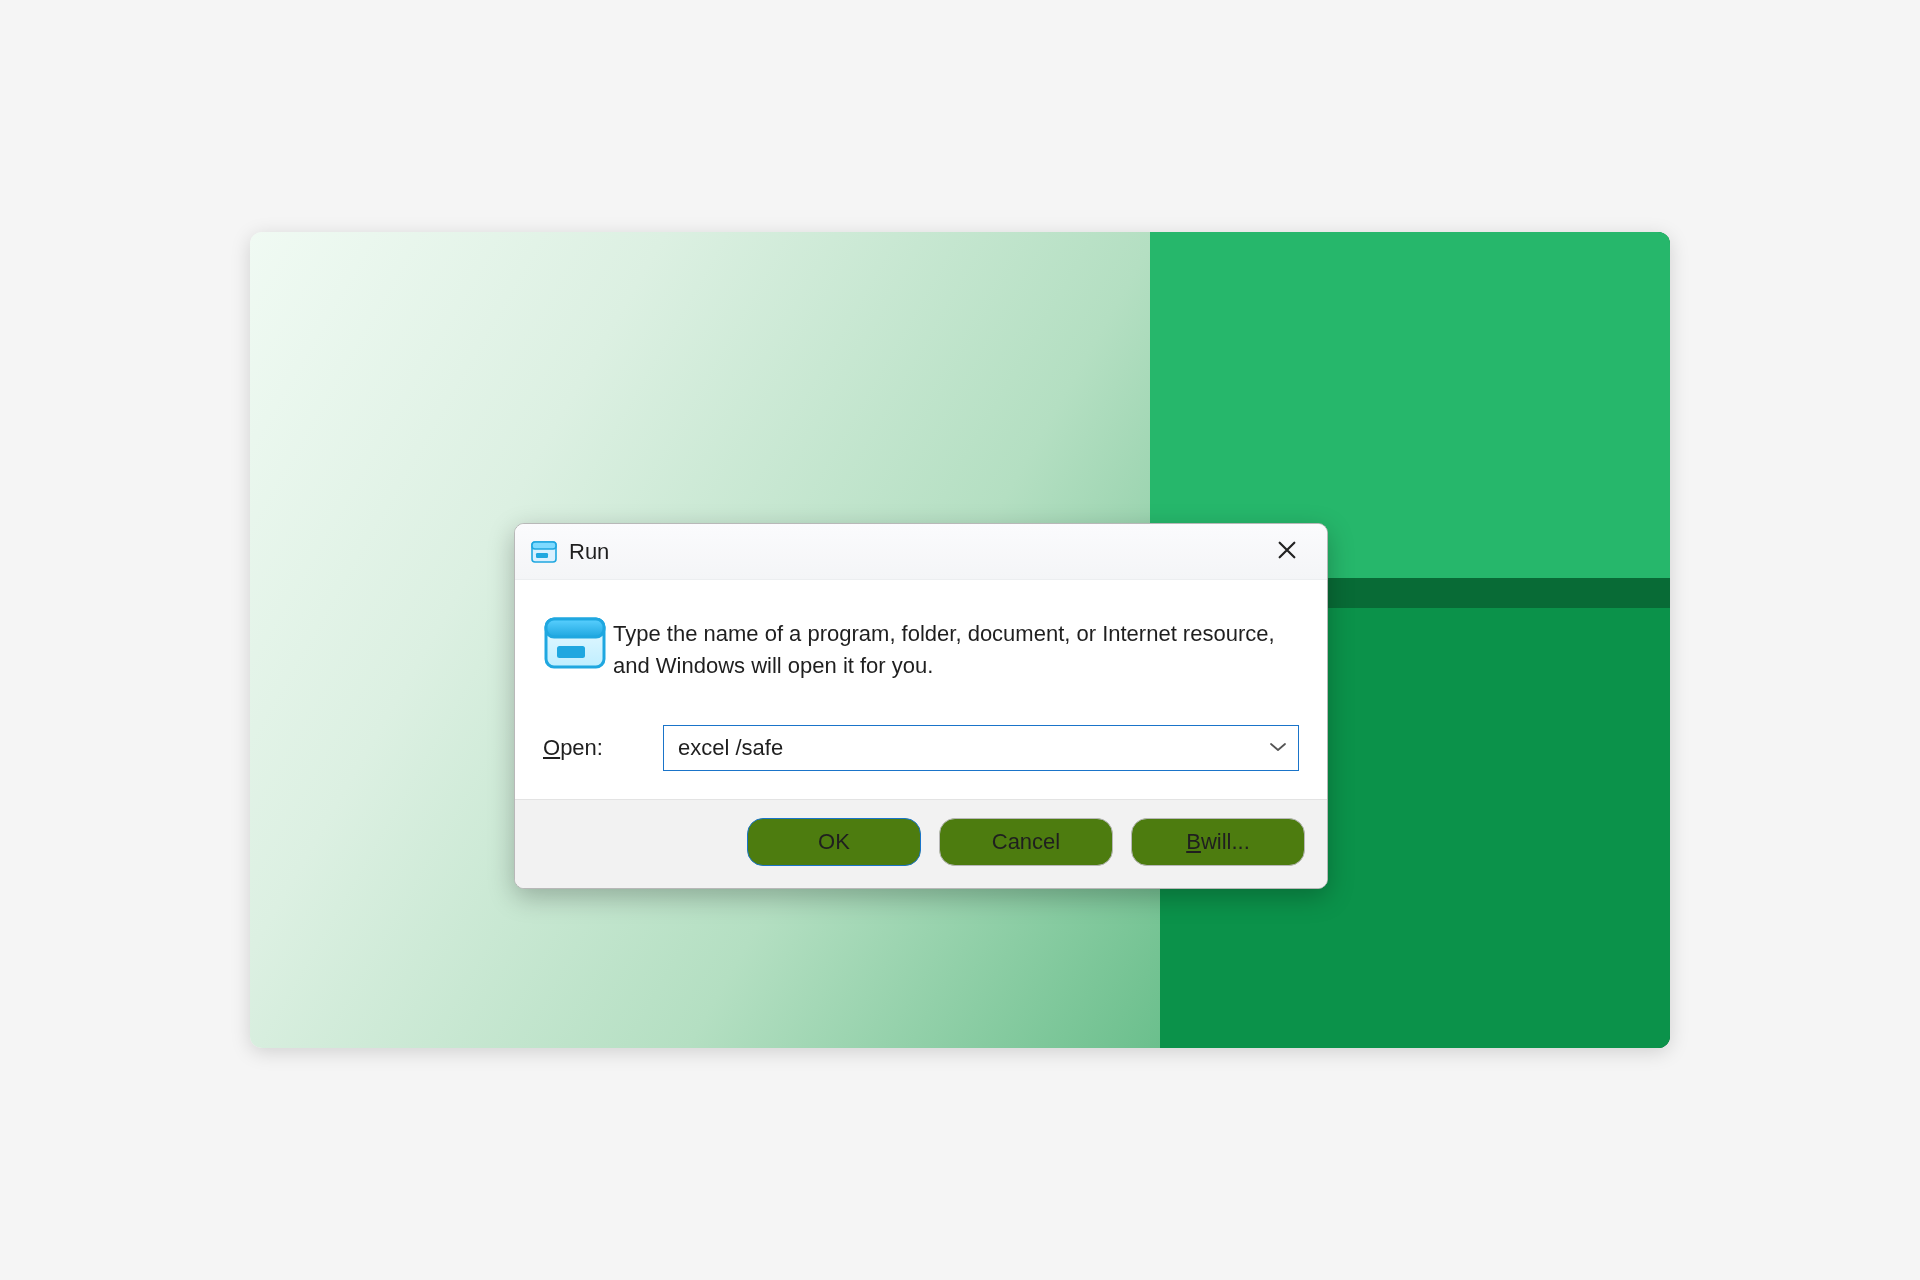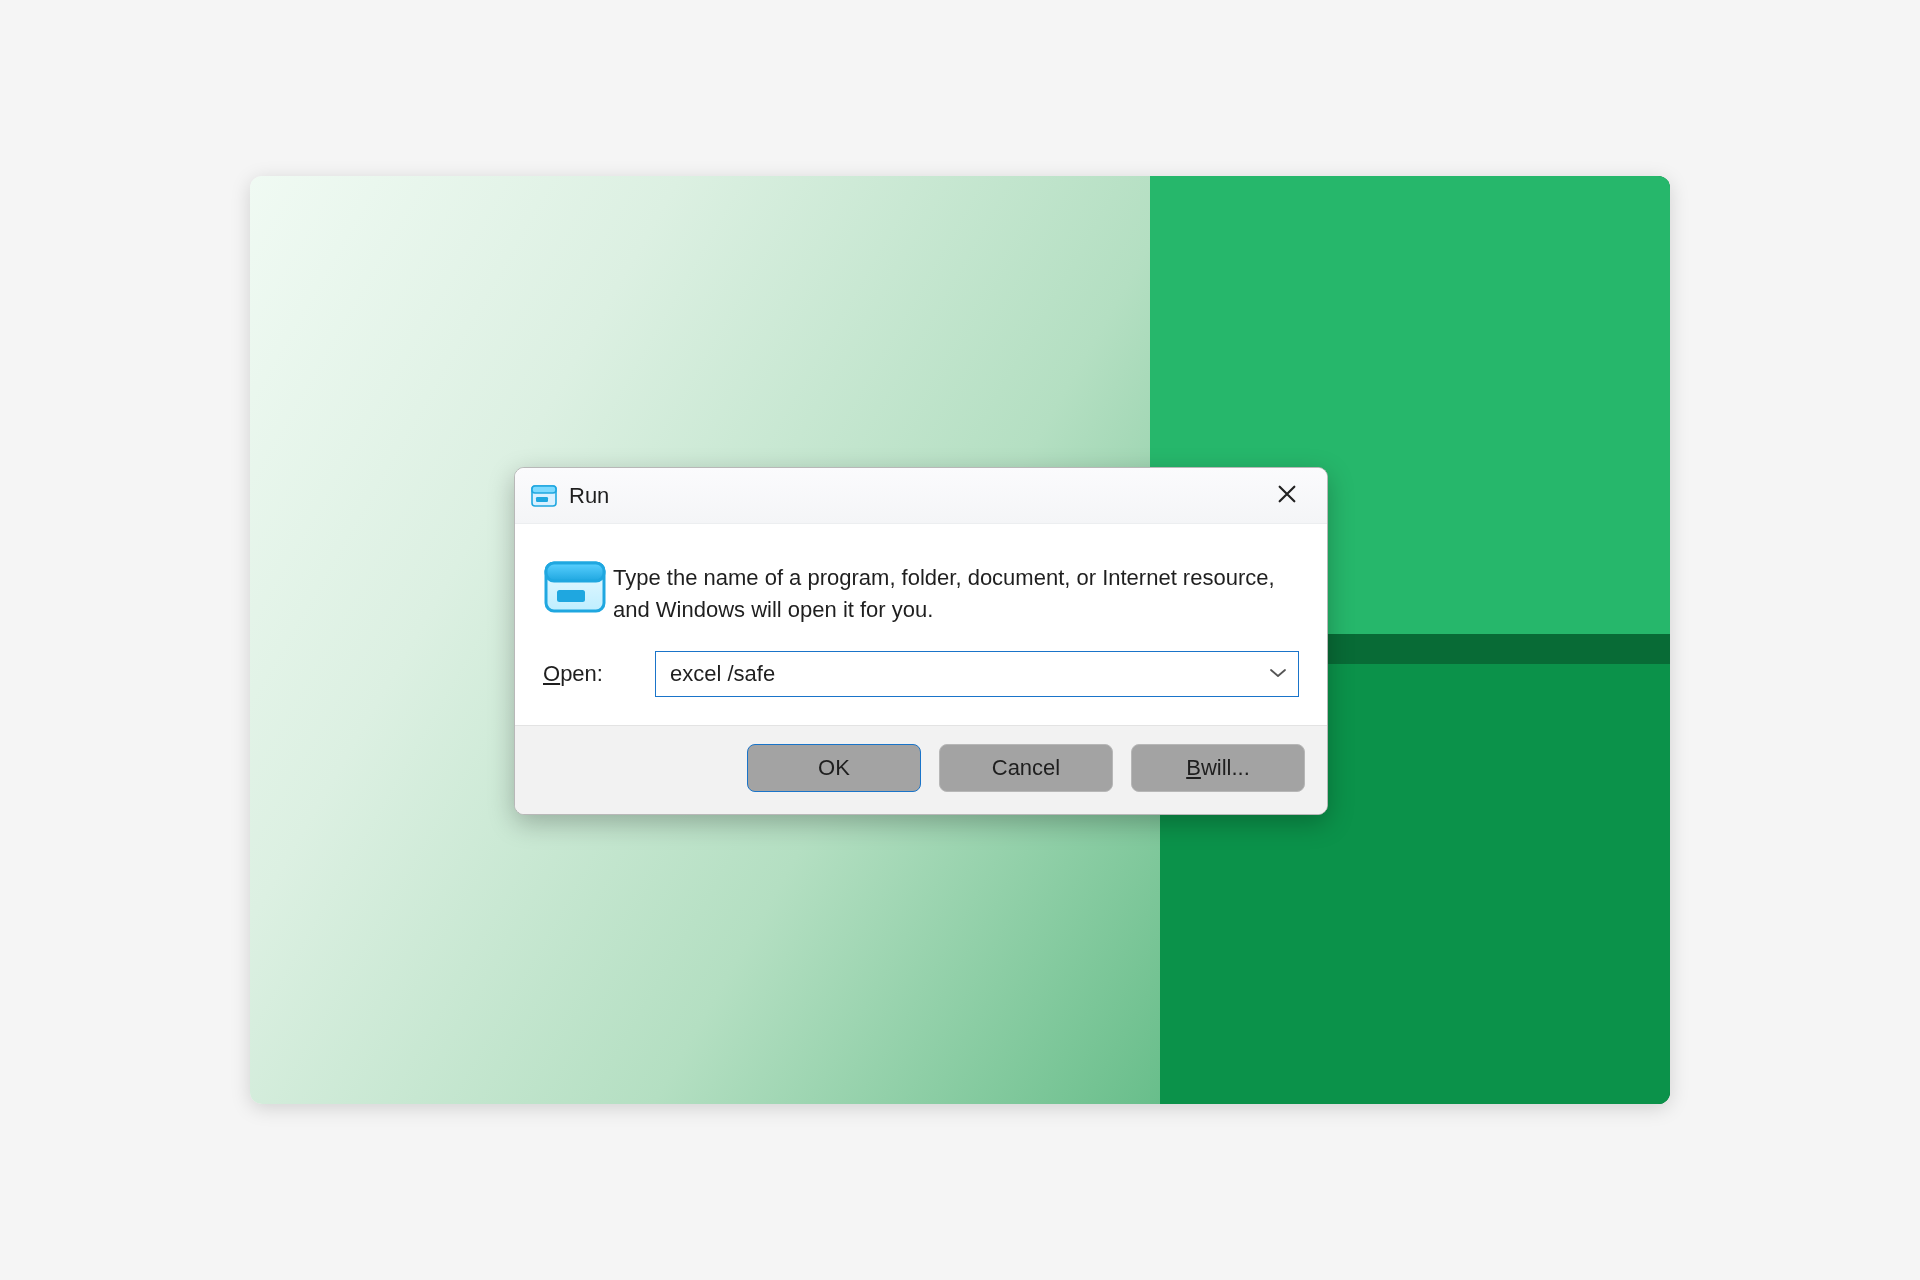--- a/index.html
+++ b/index.html
@@ -10,21 +10,21 @@
     height: 1280px;
     position: relative;
     display: flex;
     align-items: center;
     justify-content: center;
     background: #f5f5f5;
   }
   
   .artwork {
     width: 1420px;
-    height: 928px;
+    height: 816px;
     position: relative;
     border-radius: 12px;
     overflow: hidden;
     box-shadow: 0 4px 20px rgba(0,0,0,0.15);
     background: linear-gradient(120deg, #f0faf3 0%, #dcf0e2 22%, #b4dfc2 48%, #74c393 70%, #4fb47a 82%, #2f9f5f 100%);
   }
   
   
   .bg-square {
     position: absolute;
@@ -108,22 +108,22 @@
   .desc-text {
     font-size: 22px;
     color: #1f1f1f;
     line-height: 1.45;
     padding-top: 2px;
   }
   
   .input-row {
     display: flex;
     align-items: center;
-    gap: 22px;
-    margin-top: 25px;
+    gap: 30px;
+    margin-top: 43px;
     margin-bottom: 22px;
   }
   .open-label {
     font-size: 22px;
     color: #1f1f1f;
     width: 90px;
   }
   .open-label .ul { text-decoration: underline; }
   
   .combo {
@@ -153,22 +153,22 @@
     background: #f2f2f2;
     border-top: 1px solid #e3e3e3;
     padding: 18px 22px 22px 22px;
     display: flex;
     justify-content: flex-end;
     gap: 18px;
   }
   .btn {
     min-width: 174px;
     height: 48px;
-    border-radius: 8px;
-    background: #a3a3a3;
+    border-radius: 16px;
+    background: #4d7c0f;
     border: 1.5px solid #b7b7b7;
     font-size: 22px;
     color: #1f1f1f;
     cursor: pointer;
     font-family: inherit;
     display: flex;
     align-items: center;
     justify-content: center;
   }
   .btn.primary {

